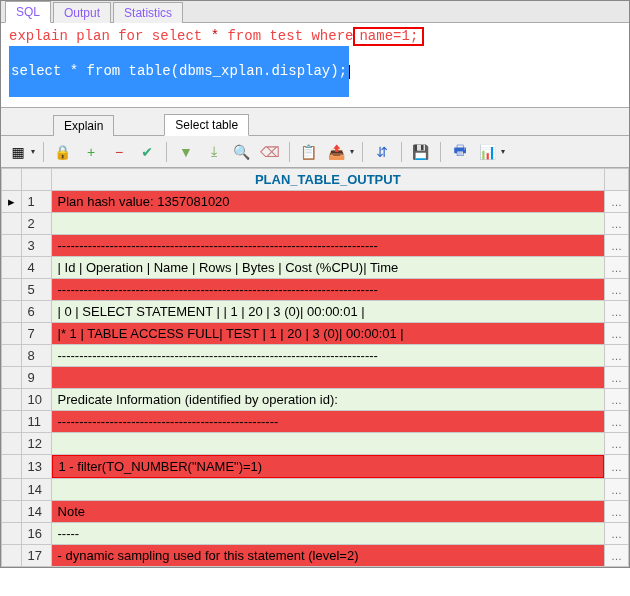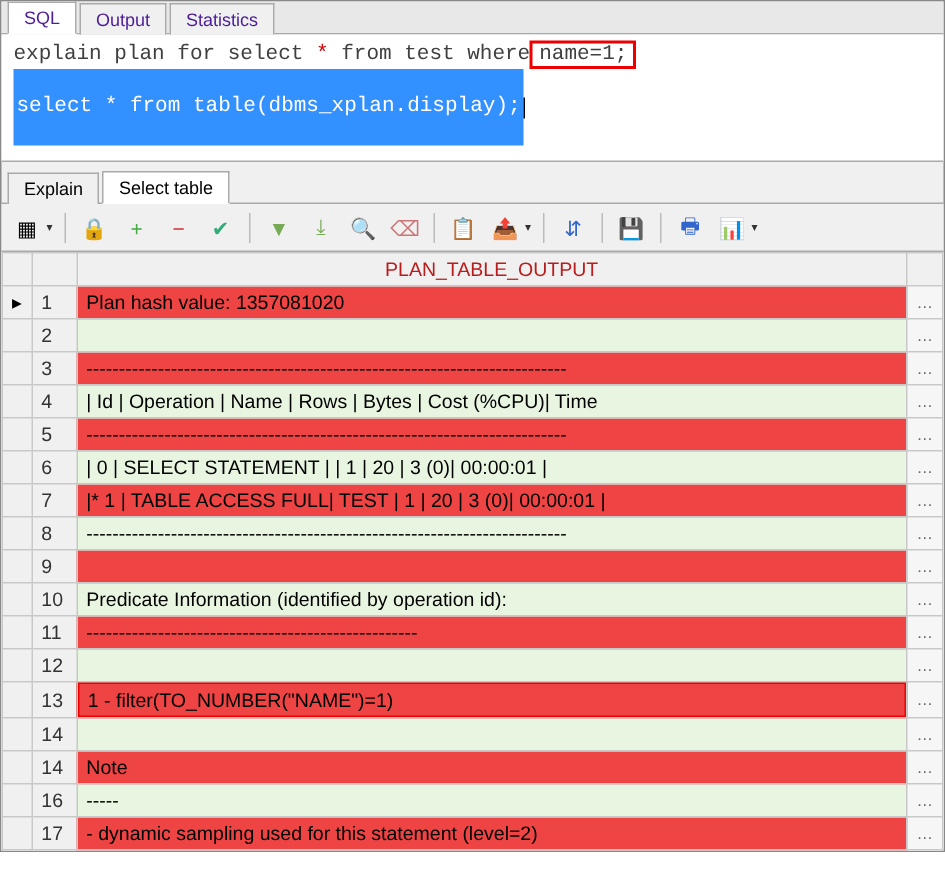--- a/index.html
+++ b/index.html
@@ -25,38 +25,38 @@
   }
   .top-tab {
     padding: 3px 10px;
     border: 1px solid #aaa;
     border-bottom: none;
     background: #f0f0f0;
     margin-right: 2px;
     font-size: 12px;
     position: relative;
     top: 1px;
-    color: #4c1d95;
+    color: #8b5cf6;
   }
   .top-tab.active {
     background: #fff;
     font-weight: normal;
     border-bottom: 1px solid #fff;
   }
   
   .sql-editor {
     background: #fff;
     padding: 4px 8px 10px 8px;
     font-family: "Courier New", monospace;
     font-size: 14px;
     line-height: 1.35;
     border-bottom: 1px solid #aaa;
   }
   .sql-line1 { color: #000; }
-  .kw { color: #404040; }
+  .kw { color: #ef4444; }
   .star { color: #c00; }
   .highlight-box {
     border: 2px solid #e00;
     padding: 0 4px;
     display: inline-block;
     line-height: 1.1;
   }
   .sel-line {
     background: #3390ff;
     color: #fff;
@@ -83,20 +83,21 @@
   }
   .result-tab {
     padding: 3px 10px;
     border: 1px solid #aaa;
     border-bottom: none;
     background: #f0f0f0;
     margin-right: 2px;
     font-size: 12px;
     position: relative;
     top: 1px;
+    margin-left: 48px;
   }
   .result-tab.active {
     background: #fff;
     border-bottom: 1px solid #fff;
   }
   
   .toolbar {
     display: flex;
     align-items: center;
     gap: 6px;
@@ -139,23 +140,23 @@
   }
   table.grid th, table.grid td {
     border: 1px solid #c8c8c8;
     padding: 3px 6px;
     text-align: left;
     height: 22px;
     white-space: nowrap;
   }
   table.grid th {
     background: #f0f0f0;
-    font-weight: normal;
+    font-weight: bold;
     text-align: center;
-    color: #b91c1c;
+    color: #0369a1;
   }
   .rownum {
     background: #f0f0f0;
     text-align: right;
     width: 30px;
     color: #333;
   }
   .indicator {
     background: #f0f0f0;
     width: 18px;

